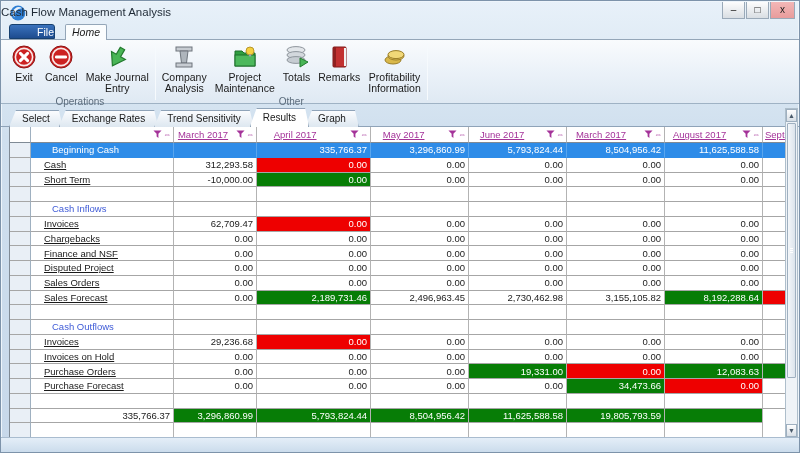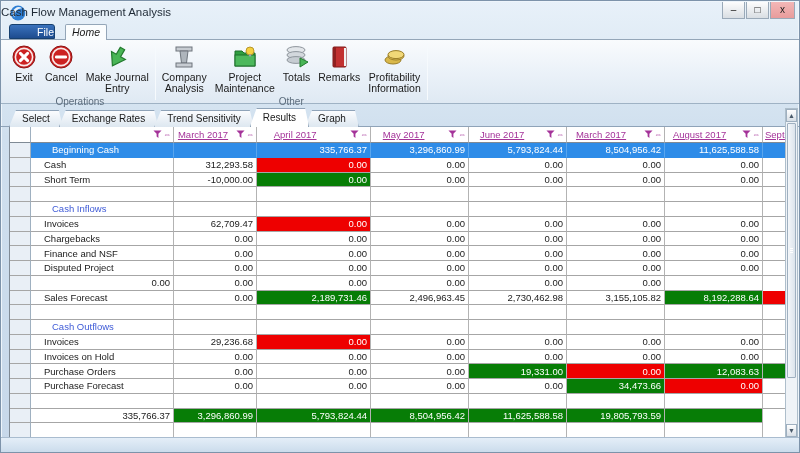--- a/index.html
+++ b/index.html
@@ -48,21 +48,21 @@
   #tabstrip-line{position:absolute;left:0;top:125px;width:100%;height:1px;background:#8fa3b8;}
   
   #grid{position:absolute;left:8px;top:126px;width:778px;height:311px;background:#fff;
     border:1px solid #808b96;border-top:none;font-size:9.5px;color:#1a1a1a;}
   .grow{display:grid;grid-template-columns:21px 143px 83px 114px 98px 98px 98px 98px 1fr;height:14.75px;}
   .grow.hdr{height:16px;}
   .gcell{border-right:1px solid #b3b3b3;border-bottom:1px solid #a6a6a6;overflow:hidden;
     white-space:nowrap;display:flex;align-items:center;}
   .gcell.val{justify-content:flex-end;padding-right:3px;}
   .gcell.lbl{padding-left:21px;}
-  .gcell.lbl.ind{padding-left:13px;}
+  .gcell.lbl.ind{padding-left:13px;text-decoration:underline;}
   .gcell.sel{background:#e9eff6;border-right:1px solid #9fb0c0;}
   .hdr .gcell{background:#ffffff;border-bottom:1px solid #7f8a95;}
   .mlink{color:#a43399;text-decoration:underline;font-size:9.5px;margin:0 auto;cursor:pointer;text-align:right;}
   .fpair{display:flex;align-items:center;margin-left:auto;padding-right:2px;color:#a43399;}
   .fpair .arr{font-size:8px;margin-left:1px;color:#a43399;}
   .c-b{background:#2e8ce8;color:#fff;border-bottom-color:#2e8ce8;border-right-color:#5aa6ee;}
   .c-r{background:#ee0000;color:#fff;}
   .c-g{background:#077d06;color:#fff;}
   .t-sec{color:#3f5bd7;}
   
@@ -446,20 +446,21 @@
         <div class="gcell val">
           <span>0.00</span>
         </div>
         <div class="gcell val">
           <span>0.00</span>
         </div>
         <div class="gcell val"></div>
       </div>
       <div class="grow">
         <div class="gcell sel"></div>
+        <div class="gcell lbl ind">Sales Orders</div>
         <div class="gcell val">
           <span>0.00</span>
         </div>
         <div class="gcell val">
           <span>0.00</span>
         </div>
         <div class="gcell val">
           <span>0.00</span>
         </div>
         <div class="gcell val">

